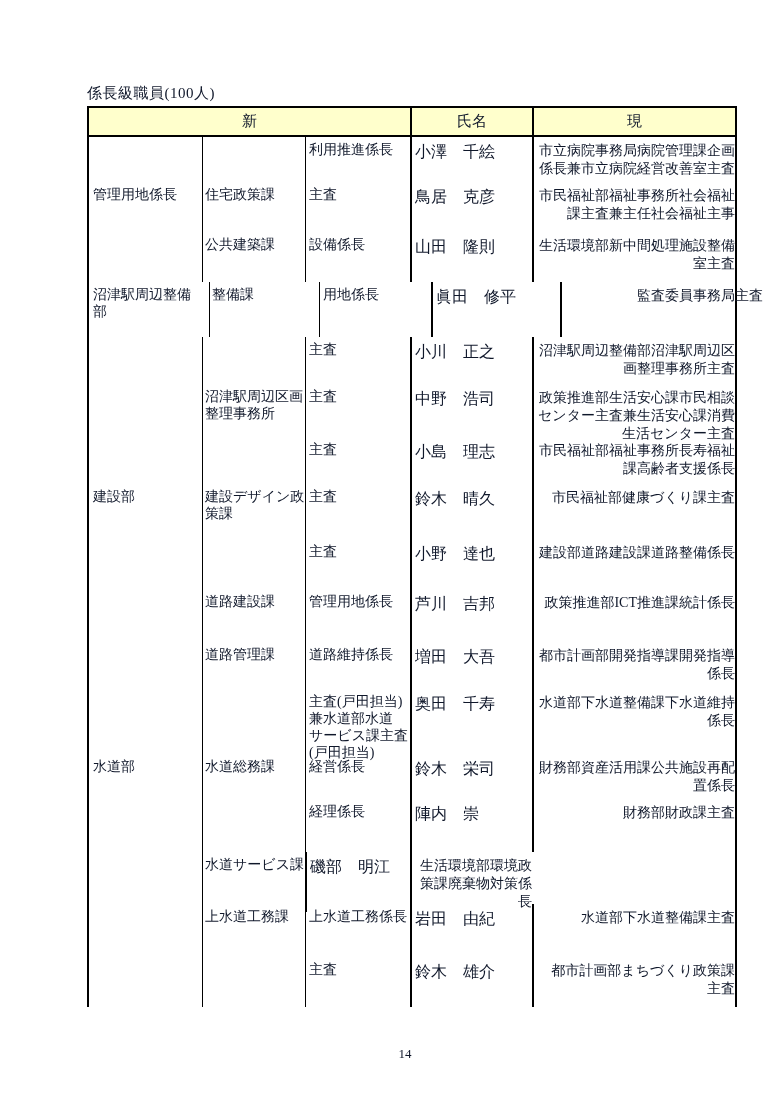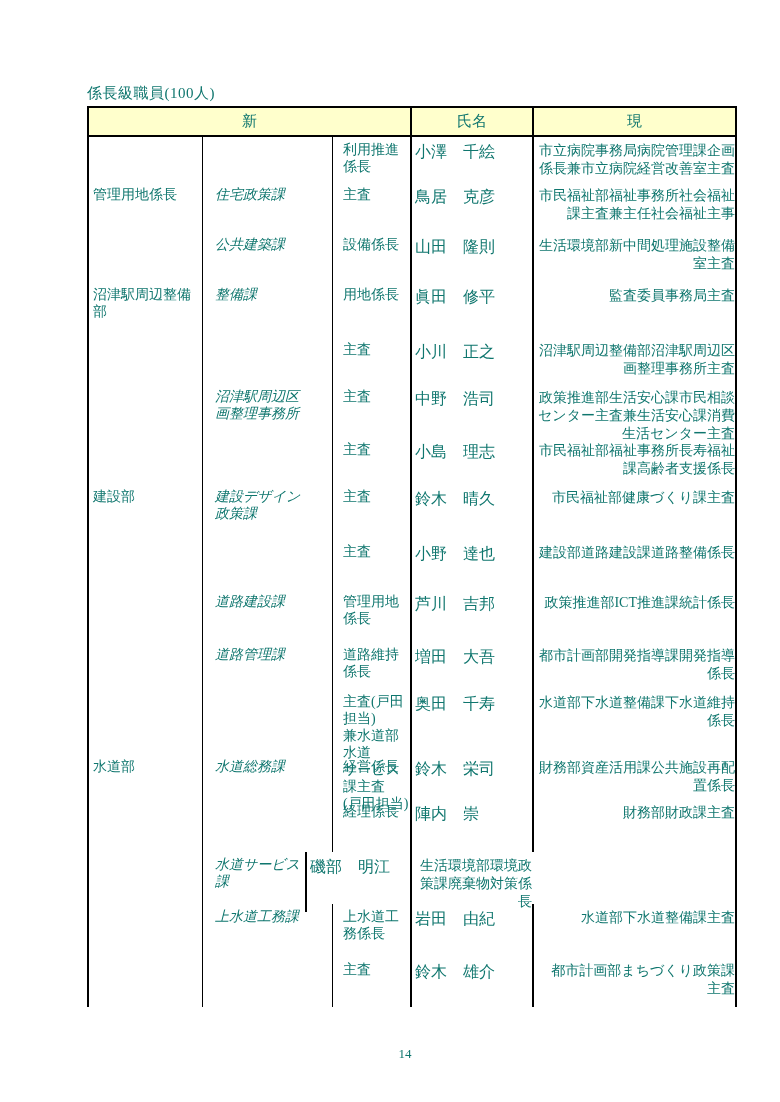--- a/index.html
+++ b/index.html
@@ -1,21 +1,21 @@
 <!DOCTYPE html>
 <html style="--header-bg: #ffffcc; --border: #000000;"><head>
 <meta charset="utf-8">
 <style>
   html,body{margin:0;padding:0;background:#e8e8e8;}
   .page{
     position:relative;
     width:780px;height:1102px;
     background:#ffffff;
     font-family:"Liberation Serif","DejaVu Serif",serif;
-    color:#0f766e;
+    color:#0f172a;
     overflow:hidden;
     margin:0 auto;
   }
   .doc-title{
     position:absolute;
     left:87px;top:84px;
     font-size:15px;
     letter-spacing:0.5px;
     white-space:nowrap;
   }
@@ -49,22 +49,22 @@
   .row{overflow:visible;}
   .cell{
     font-size:14px;
     line-height:1.22;
     padding:4px 0 0 4px;
     white-space:pre-line;
     overflow:visible;
     box-sizing:border-box;
   }
   .c1{padding-right:5px;}
-  .c2{border-left:1px solid var(--border);padding-left:12px;font-style:italic;}
-  .c3{border-left:1px solid var(--border);padding-left:10px;margin-left:27px;}
+  .c2{border-left:1px solid var(--border);padding-left:2px;}
+  .c3{border-left:1px solid var(--border);padding-left:3px;}
   .c4{border-left:2px solid var(--border);padding-left:3px;font-size:16px;padding-top:5px;white-space:nowrap;}
   .c5{border-left:2px solid var(--border);font-size:14px;line-height:1.3;padding-top:5px;text-align:right;}
   .page-number{
     position:absolute;
     left:80px;top:1046px;
     width:650px;
     text-align:center;
     font-size:13px;
   }
 </style>
@@ -99,21 +99,21 @@
   </div>
 
   <div class="grid row" style="height: 50px;">
     <div class="cell c1"></div>
     <div class="cell c2">公共建築課</div>
     <div class="cell c3">設備係長</div>
     <div class="cell c4">山田　隆則</div>
     <div class="cell c5">生活環境部新中間処理施設整備室主査</div>
   </div>
 
-  <div class="grid row" style="height: 55px;">
+  <div class="grid row" style="height: 55px; gap: 7px;">
     <div class="cell c1">沼津駅周辺整備部</div>
     <div class="cell c2">整備課</div>
     <div class="cell c3">用地係長</div>
     <div class="cell c4">眞田　修平</div>
     <div class="cell c5">監査委員事務局主査</div>
   </div>
 
   <div class="grid row" style="height: 47px;">
     <div class="cell c1"></div>
     <div class="cell c2"></div>

